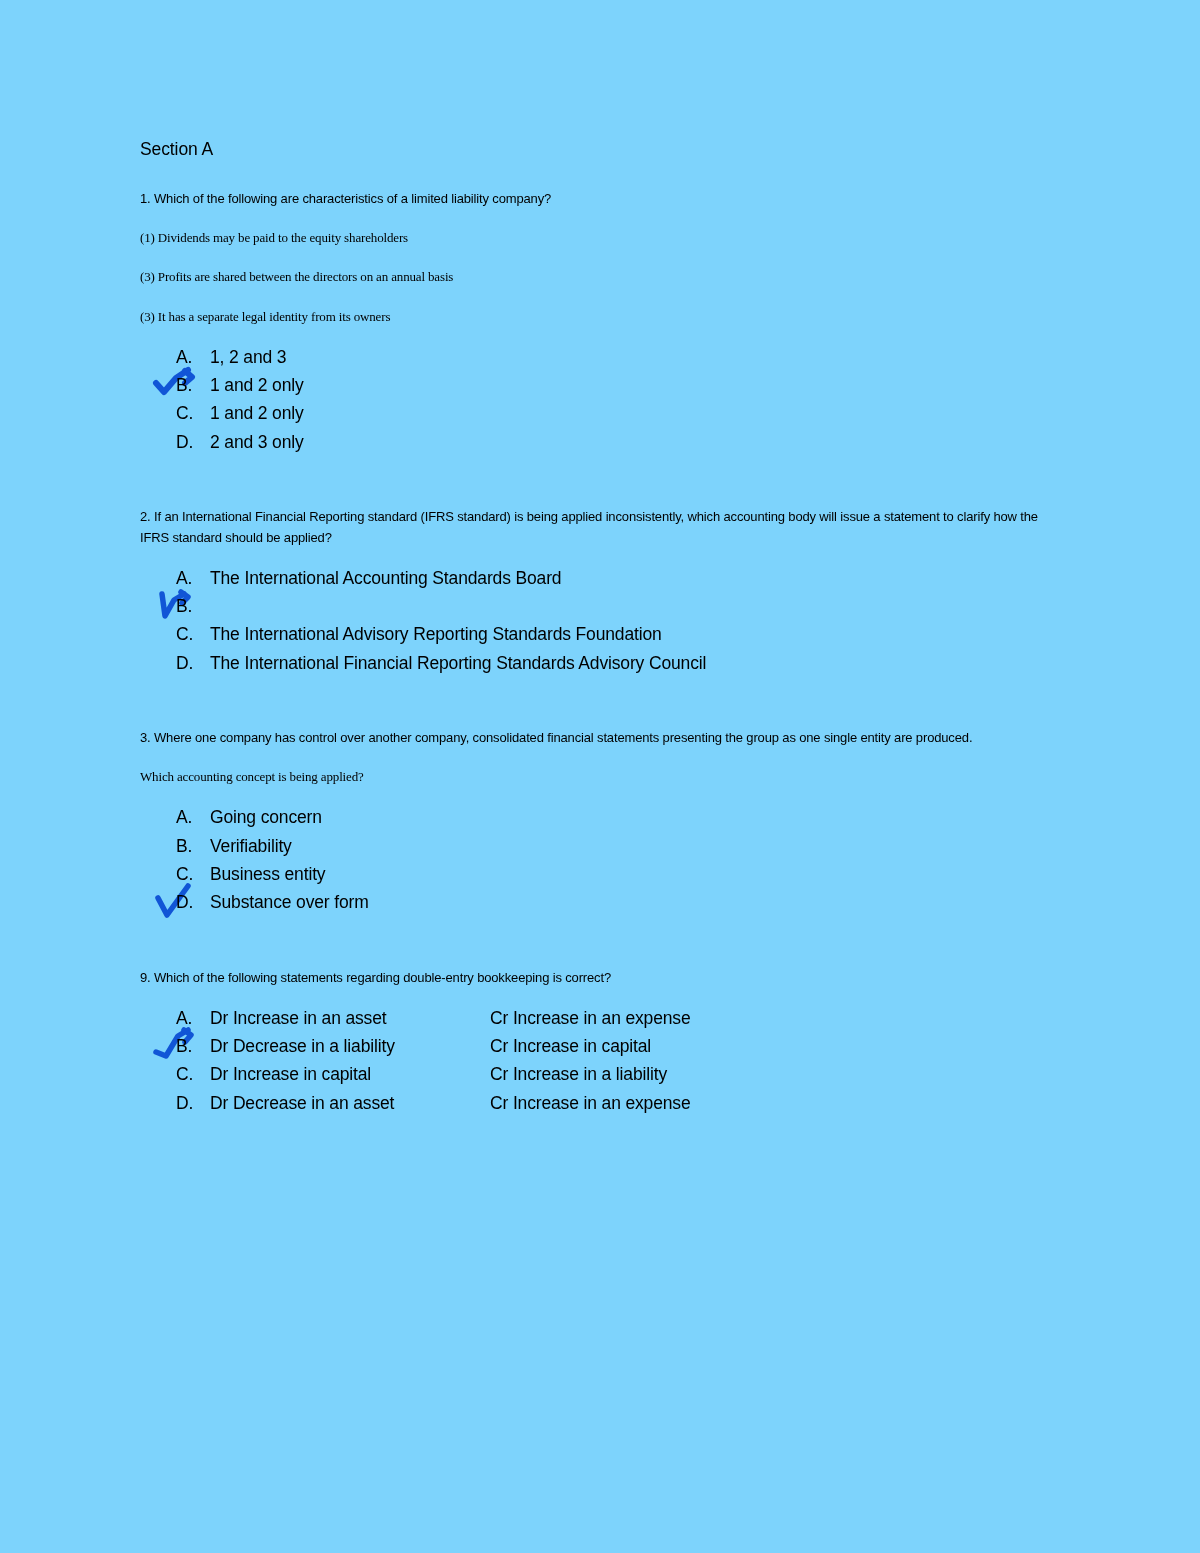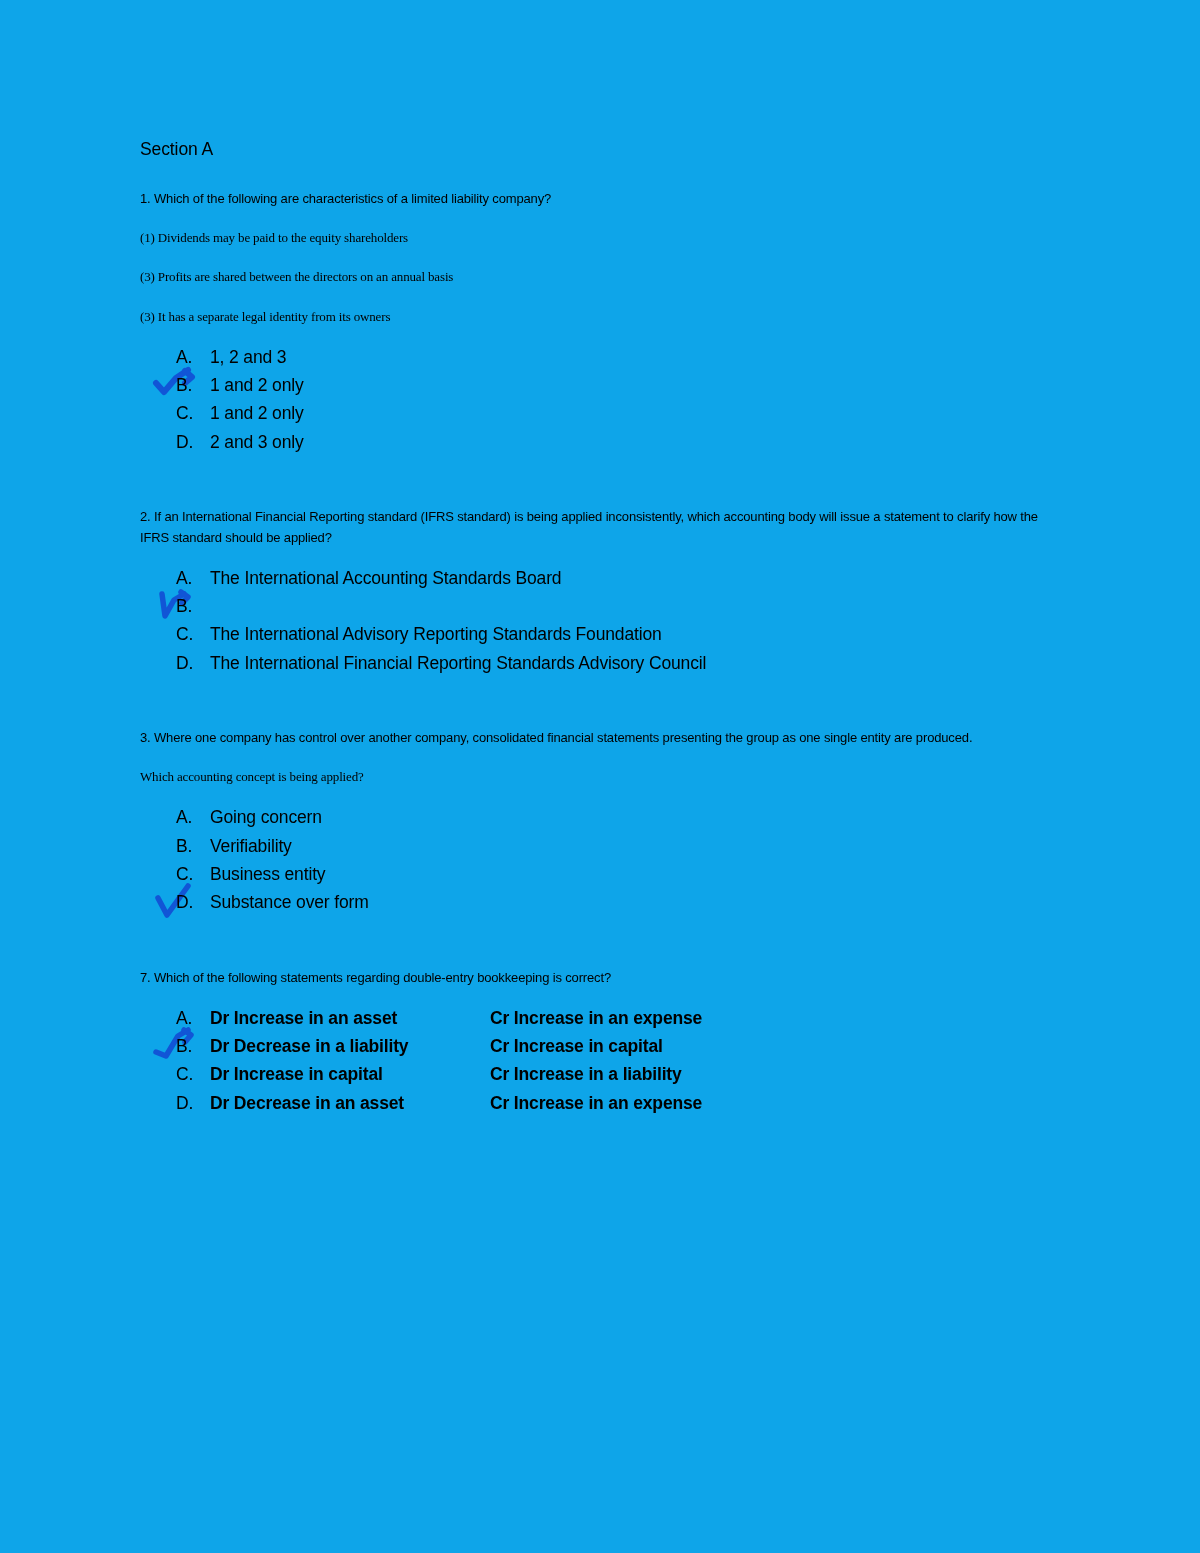--- a/index.html
+++ b/index.html
@@ -13,21 +13,21 @@
     position: relative;
     font-family: "Liberation Sans", sans-serif;
     color: #000000;
     -webkit-font-smoothing: none;
   }
   .page {
     position: absolute;
     left: 0; top: 0;
     width: 1200px;
     height: 1553px;
-    background: #0ea5e9;
+    background: #7dd3fc;
     overflow: hidden;
   }
   .content {
     position: absolute;
     left: 140px;
     top: 138px;
     width: 920px;
   }
 
   .section-heading {
@@ -81,21 +81,20 @@
 
   .option-text {
     margin-left: 34px;
     white-space: pre;
   }
 
   .option-text-2col {
     margin-left: 34px;
     display: flex;
     white-space: pre;
-    font-weight: bold;
   }
   .col-dr { width: 280px; flex: none; }
   .col-cr { flex: none; }
 
   
   .tick {
     position: absolute;
     left: 14px;
     top: -6px;
     width: 46px;
@@ -203,21 +202,21 @@
           </span>
           <span class="option-letter">D.</span>
           <span class="option-text">Substance over form</span>
         </li>
       </ul>
     </div>
 
     <div class="spacer-lg"></div>
 
     <div class="question-block">
-      <p class="q-stem">7. Which of the following statements regarding double-entry bookkeeping is correct?</p>
+      <p class="q-stem">9. Which of the following statements regarding double-entry bookkeeping is correct?</p>
 
       <ul class="options">
         <li class="option-row">
           <span class="option-letter">A.</span>
           <span class="option-text-2col">
             <span class="col-dr">Dr Increase in an asset</span>
             <span class="col-cr">Cr Increase in an expense</span>
           </span>
         </li>
         <li class="option-row">

